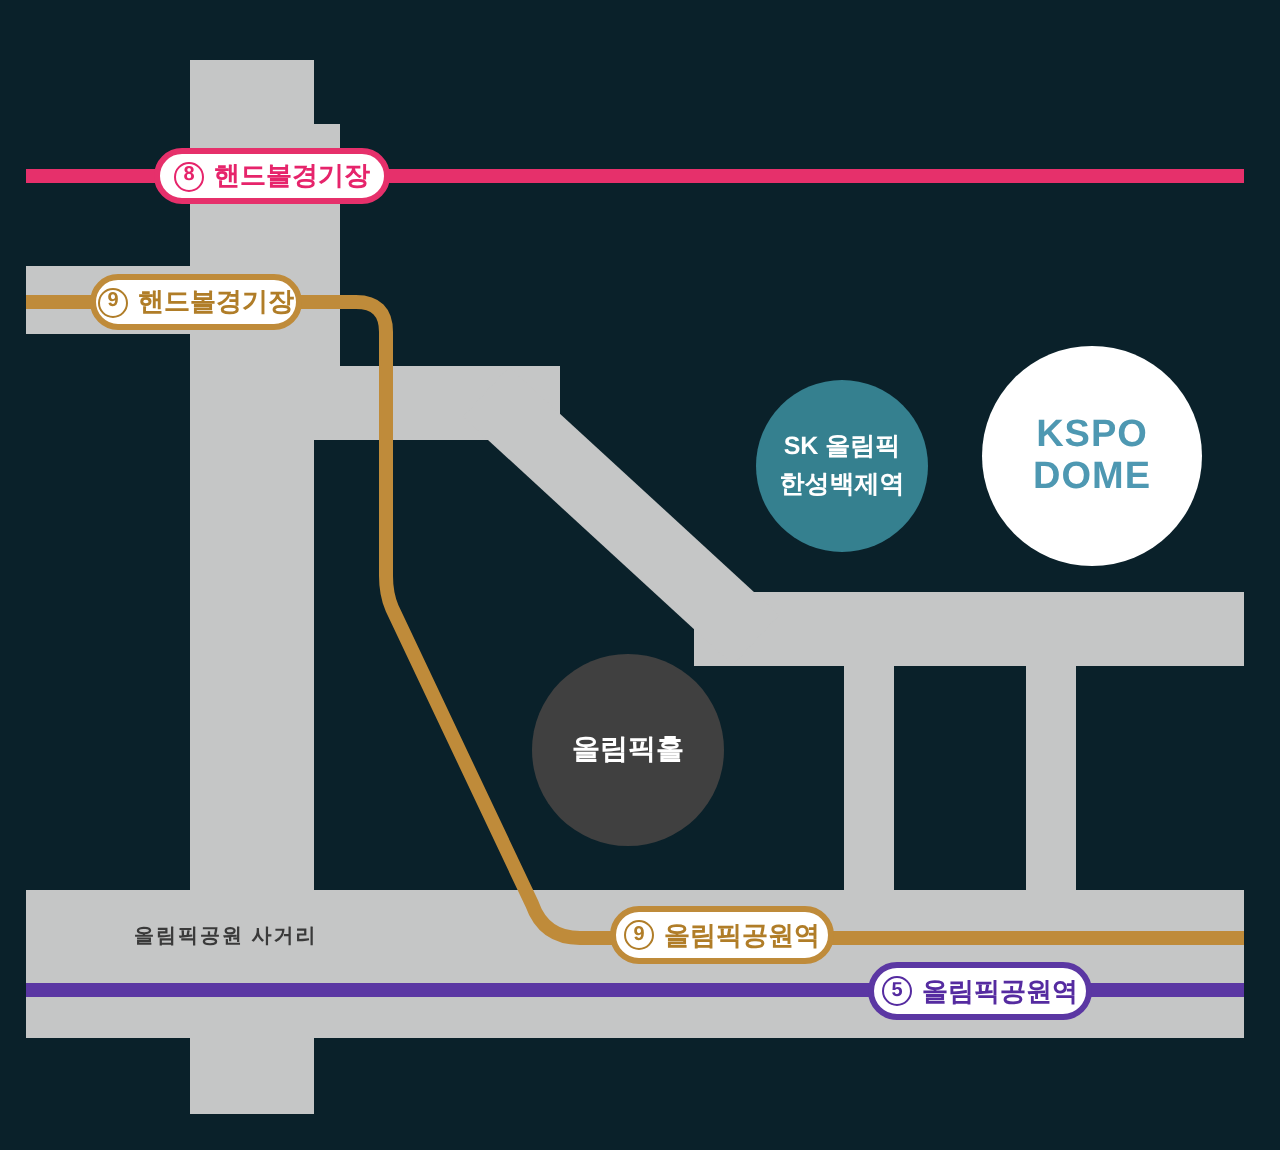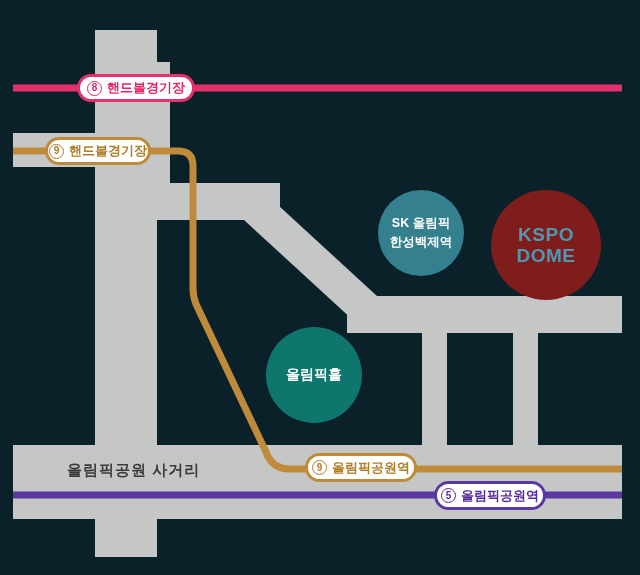--- a/index.html
+++ b/index.html
@@ -22,27 +22,27 @@
     align-items:center; justify-content:center;
     text-align:center;
     font-weight:bold;
   }
   #place-handball {
     left:378px; top:190px; width:86px; height:86px;
     background:#35808f; color:#ffffff;
     font-size:12.5px; line-height:1.5;
   }
   #place-kspo {
-    left:491px; top:190px; width:110px; height:110px;
-    background:#7f1d1d; color:#4e98b2;
+    left:491px; top:173px; width:110px; height:110px;
+    background:#ffffff; color:#4e98b2;
     font-size:19px; line-height:1.12; letter-spacing:0.5px;
   }
   #place-hall {
     left:266px; top:327px; width:96px; height:96px;
-    background:#0f766e; color:#ffffff;
+    background:#404040; color:#ffffff;
     font-size:14px;
   }
 
   
   .badge {
     position:absolute;
     display:flex; align-items:center; justify-content:center; gap:5px;
     background:#ffffff;
     border-radius:16px;
     font-weight:bold; font-size:13px;
@@ -63,21 +63,21 @@
 
   #badge-mongchon { left:77px;  top:74px;  width:118px; height:28px; }
   #badge-hanseong { left:45px;  top:137px; width:106px; height:28px; }
   #badge-op9      { left:305px; top:453px; width:112px; height:29px; }
   #badge-op5      { left:434px; top:481px; width:112px; height:29px; }
 
   .road-label {
     position:absolute;
     left:67px; top:461px;
     color:#3a3a3a;
-    font-weight:bold; font-size:15px;
+    font-weight:bold; font-size:10px;
     letter-spacing:1px;
     white-space:nowrap;
   }
 </style>
 </head>
 <body>
 
 <div class="map">
 
   <svg width="640" height="575" viewBox="0 0 640 575">

